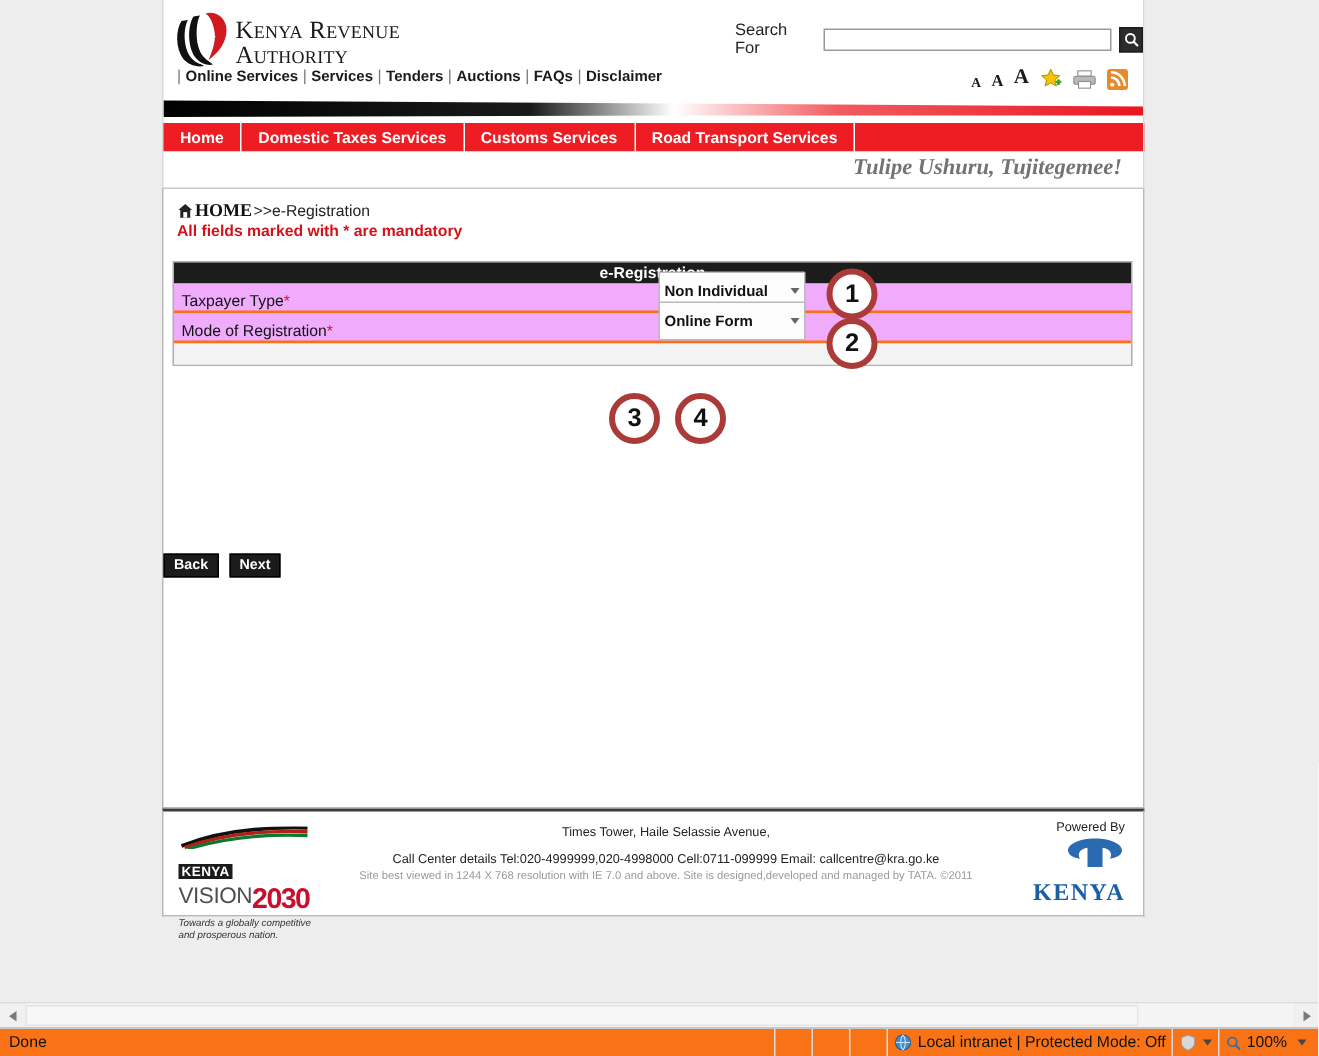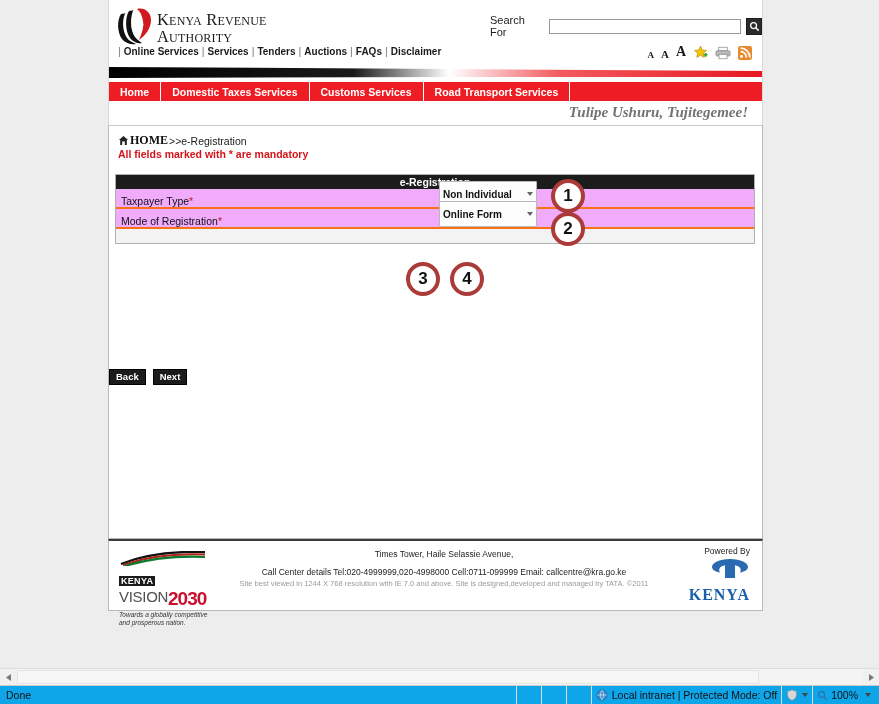--- a/index.html
+++ b/index.html
@@ -299,21 +299,21 @@
     border: 1px solid #e4e4e4;
     box-sizing: border-box;
   }
   .hscroll .arrowbox {
     position: absolute; top: 0; width: 17px; height: 16px;
     display: flex; align-items: center; justify-content: center;
   }
   .statusbar {
     position: absolute; left: 0; bottom: 0;
     width: 879px; height: 19px;
-    background: #0ea5e9;
+    background: #f97316;
     border-top: 1px solid #c9c9c9;
     display: flex; align-items: center;
     font-size: 10.5px; color: #111;
     box-sizing: border-box;
   }
   .sb-done { padding-left: 6px; flex: 1; }
   .sb-cell {
     height: 19px; border-left: 1px solid #dcdcdc;
     display: flex; align-items: center; padding: 0 4px;
   }

